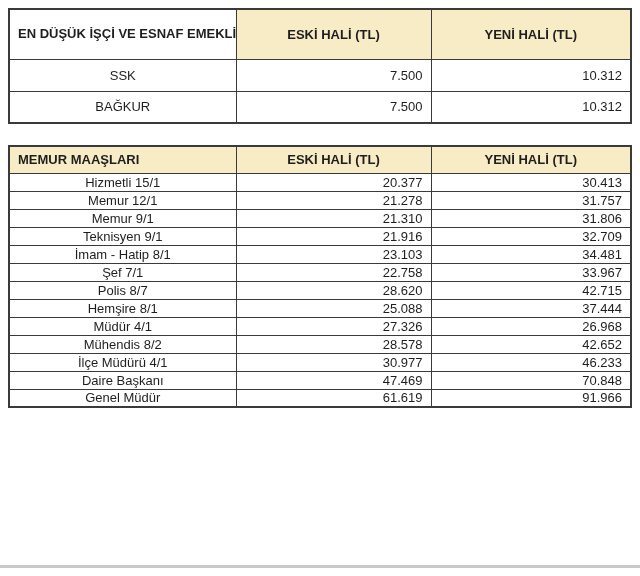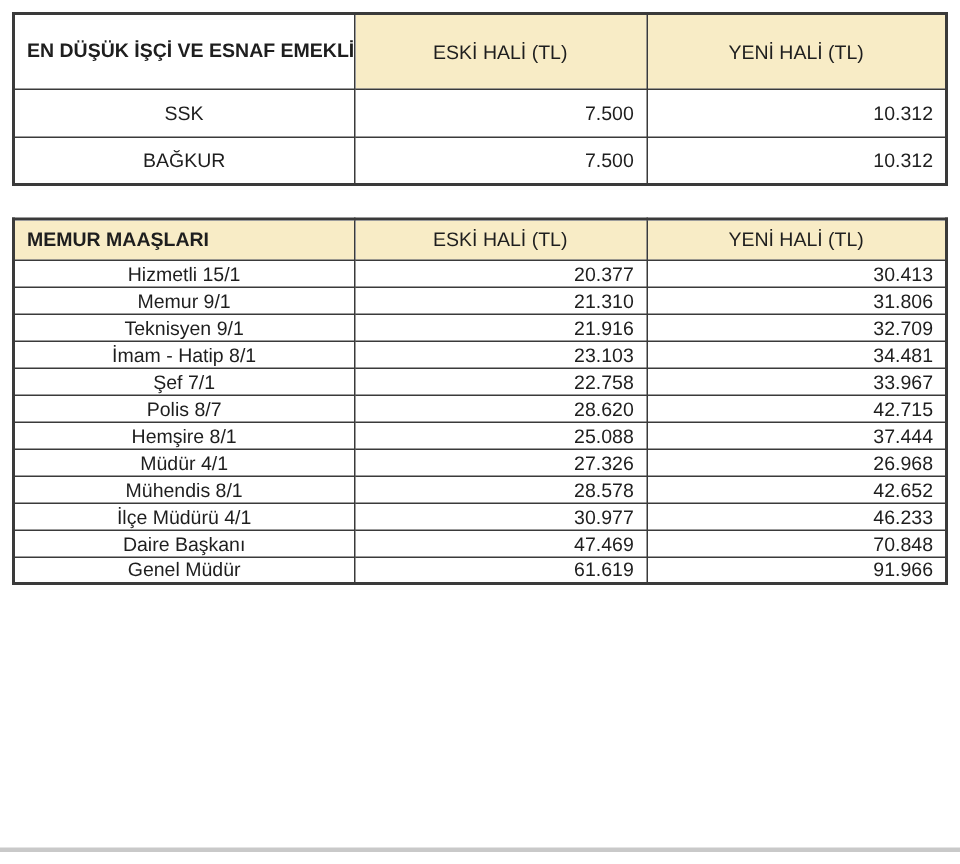--- a/index.html
+++ b/index.html
@@ -43,21 +43,21 @@
   th.title-cell {
     text-align: left;
     font-weight: bold;
     font-size: 13.5px;
     white-space: normal;
     line-height: 1.25;
     padding: 4px 8px;
   }
   th.value-head {
     text-align: center;
-    font-weight: normal;
+    font-weight: bold;
     font-size: 13.5px;
   }
   .cream { background: #f8ecc6; }
   .white-bg { background: #ffffff; }
 
   #pension-table thead tr { height: 50px; }
   #pension-table tbody tr { height: 32px; }
   #salary-table thead tr { height: 27px; }
   #salary-table tbody tr { height: 18px; }
 
@@ -126,20 +126,25 @@
           <th class="value-head cream">YENİ HALİ (TL)</th>
         </tr>
       </thead>
       <tbody>
           <tr>
             <td class="row-label">Hizmetli 15/1</td>
             <td class="num">20.377</td>
             <td class="num">30.413</td>
           </tr>
           <tr>
+            <td class="row-label">Memur 12/1</td>
+            <td class="num">21.278</td>
+            <td class="num">31.757</td>
+          </tr>
+          <tr>
             <td class="row-label">Memur 9/1</td>
             <td class="num">21.310</td>
             <td class="num">31.806</td>
           </tr>
           <tr>
             <td class="row-label">Teknisyen 9/1</td>
             <td class="num">21.916</td>
             <td class="num">32.709</td>
           </tr>
           <tr>
@@ -161,21 +166,21 @@
             <td class="row-label">Hemşire 8/1</td>
             <td class="num">25.088</td>
             <td class="num">37.444</td>
           </tr>
           <tr>
             <td class="row-label">Müdür 4/1</td>
             <td class="num">27.326</td>
             <td class="num">26.968</td>
           </tr>
           <tr>
-            <td class="row-label">Mühendis 8/1</td>
+            <td class="row-label">Mühendis 8/2</td>
             <td class="num">28.578</td>
             <td class="num">42.652</td>
           </tr>
           <tr>
             <td class="row-label">İlçe Müdürü 4/1</td>
             <td class="num">30.977</td>
             <td class="num">46.233</td>
           </tr>
           <tr>
             <td class="row-label">Daire Başkanı</td>

